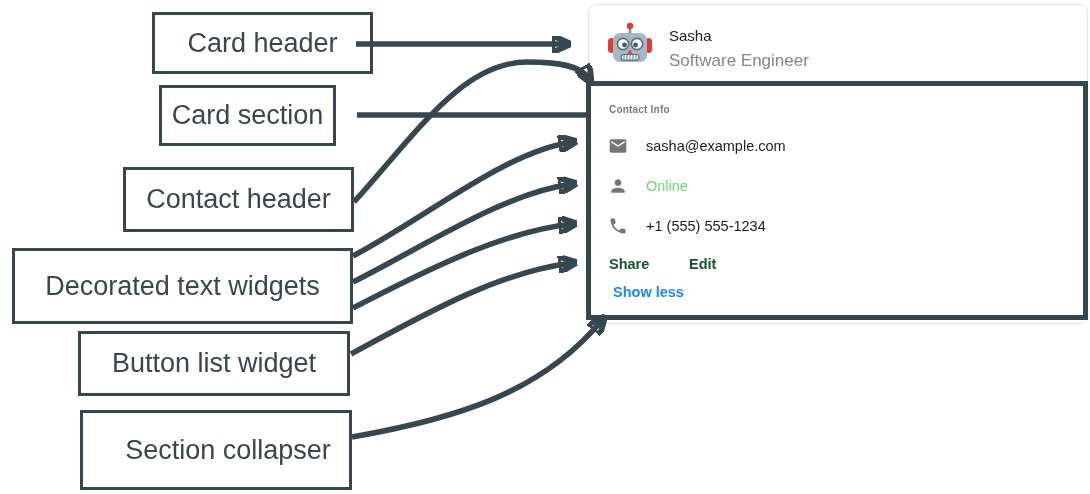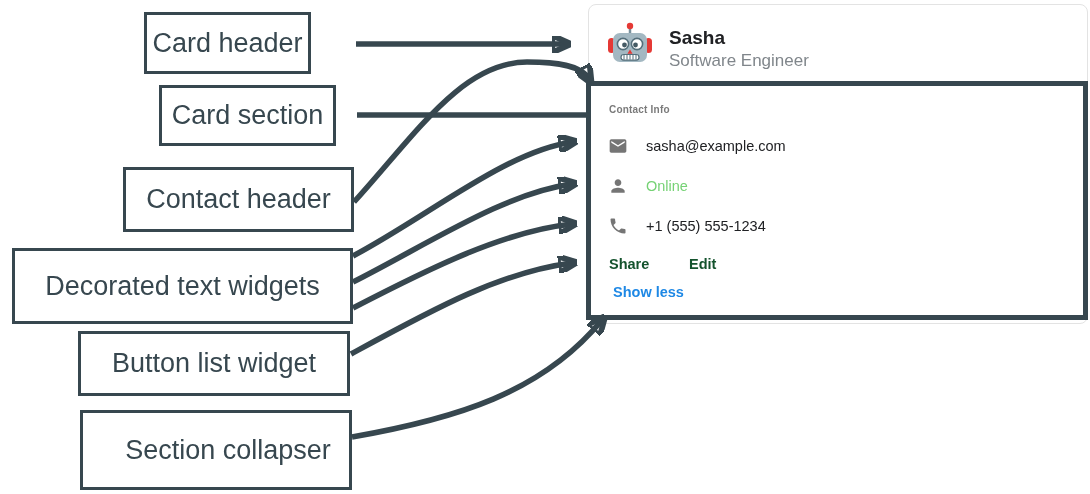--- a/index.html
+++ b/index.html
@@ -19,21 +19,21 @@
     background: #ffffff;
     border: 3px solid #37474F;
     color: #37474F;
     font-size: 27px;
     display: flex;
     align-items: center;
     justify-content: center;
     z-index: 5;
     white-space: nowrap;
   }
-  #lbl-card-header      { left: 144px; top: 12px;  width: 167px; height: 62px; }
+  #lbl-card-header      { left: 152px; top: 12px;  width: 221px; height: 62px; }
   #lbl-card-section     { left: 159px; top: 85px;  width: 177px; height: 61px; }
   #lbl-section-header   { left: 123px; top: 167px; width: 231px; height: 65px; }
   #lbl-decorated-text   { left: 12px;  top: 248px; width: 341px; height: 76px; }
   #lbl-button-list      { left: 78px;  top: 331px; width: 272px; height: 65px; }
   #lbl-section-collapser{ left: 80px;  top: 410px; width: 272px; height: 80px; padding-left: 24px; }
 
   
   svg.overlay {
     position: absolute;
     left: 0; top: 0;
@@ -56,21 +56,21 @@
     box-sizing: border-box;
     background: #ffffff;
     border: 1px solid #E3E3E3;
     border-radius: 8px;
     z-index: 1;
   }
   .card-header { position: absolute; left: 0; top: 0; right: 0; height: 79px; }
   .avatar { position: absolute; left: 18px; top: 14px; width: 46px; height: 46px; }
   .person-name {
     position: absolute; left: 80px; top: 22px;
-    font-size: 19px; font-weight: bold; color: #202124;
+    font-size: 15px; font-weight: normal; color: #202124;
   }
   .person-role {
     position: absolute; left: 80px; top: 46px;
     font-size: 17px; color: #80868B;
   }
 
   .card-section { position: absolute; left: 0; top: 79px; right: 0; bottom: 0; }
   .section-title {
     position: absolute; left: 20px; top: 20px;
     font-size: 10px; font-weight: bold; color: #7A7A7A;

